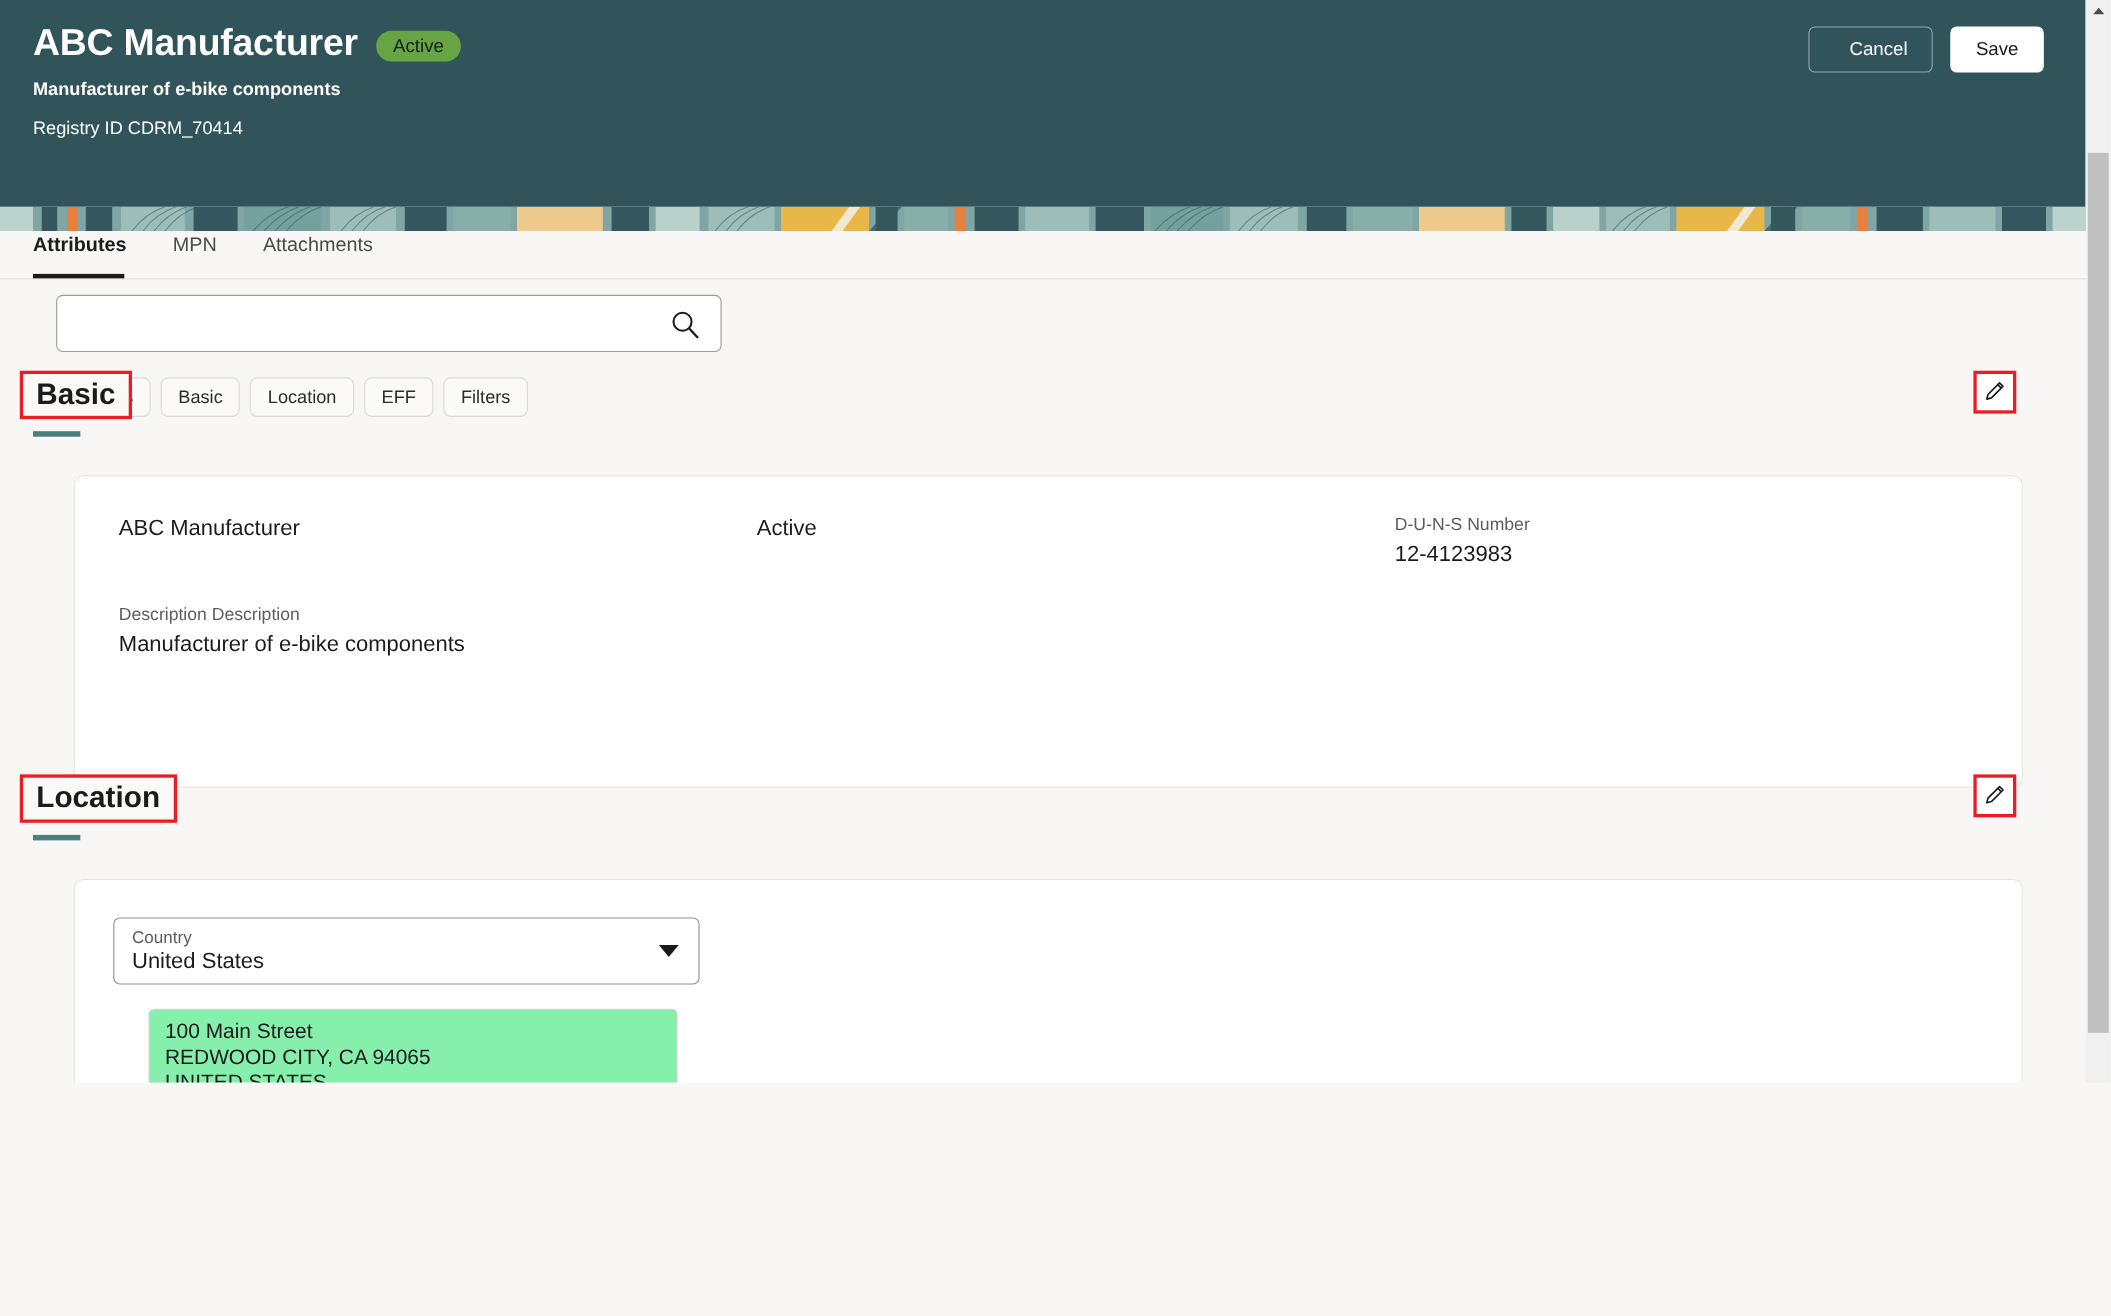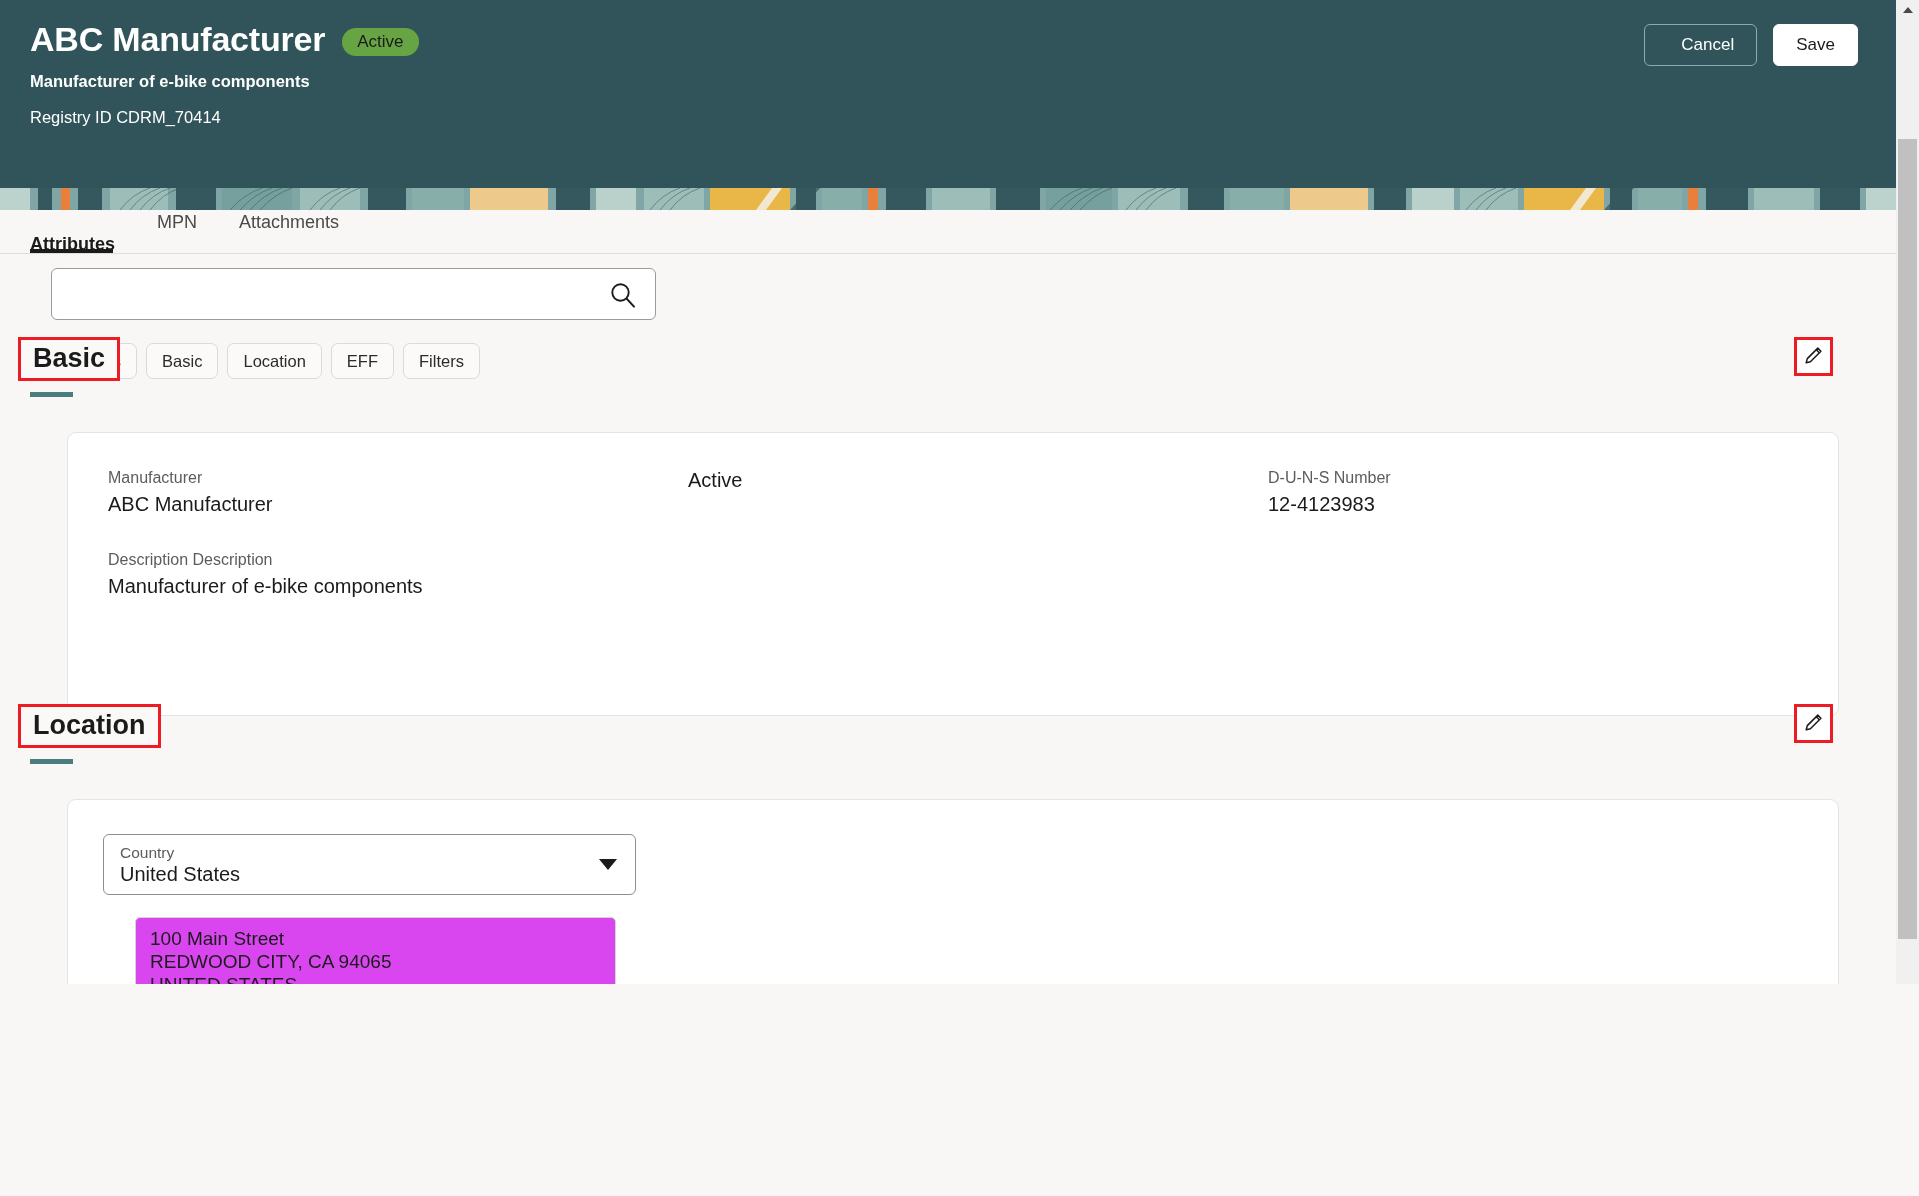--- a/index.html
+++ b/index.html
@@ -126,21 +126,21 @@
   .tab {
     position: relative;
     font-size: 18px;
     color: #4a4a49;
     padding: 0 21px;
     display: flex;
     align-items: flex-start;
     padding-top: 2px;
     cursor: pointer;
   }
-  .tab:first-child { padding-left: 0; margin-top: 22px; }
+  .tab:first-child { padding-left: 0; }
   .tab.active {
     color: #1b1b1b;
     font-weight: bold;
   }
   .tab.active::after {
     content: "";
     position: absolute;
     left: 0;
     bottom: 0;
     width: 83px;
@@ -324,21 +324,21 @@
     border-top: 11px solid #1b1b1b;
   }
   .address-box {
     position: absolute;
     left: 67px;
     top: 117px;
     width: 481px;
     min-height: 86px;
     border: 1px solid #d6d4d0;
     border-radius: 5px;
-    background: #d946ef;
+    background: #86efac;
     padding: 9px 14px 10px 14px;
   }
   .address-line {
     font-size: 19px;
     color: #1b1b1b;
     line-height: 1.22;
   }
 
   
   .scrollbar {
@@ -492,21 +492,20 @@
               <path d="M3.2 18.8 L4.3 14.6 L14.8 4.1 L17.9 7.2 L7.4 17.7 Z" fill="none" stroke="#1b1b1b" stroke-width="1.5" stroke-linejoin="round"></path>
               <line x1="13.2" y1="5.7" x2="16.3" y2="8.8" stroke="#1b1b1b" stroke-width="1.5"></line>
             </svg>
           </span>
         </button>
       </div>
 
       <div class="card" style="top:95px; height:284px;">
         <div class="field-grid">
           <div class="field-block">
-            <div class="field-label">Manufacturer</div>
             <div class="field-value">ABC Manufacturer</div>
           </div>
           <div class="field-block">
             <div class="field-value">Active</div>
           </div>
           <div class="field-block">
             <div class="field-label">D-U-N-S Number</div>
             <div class="field-value">12-4123983</div>
           </div>
           <div class="field-block">

